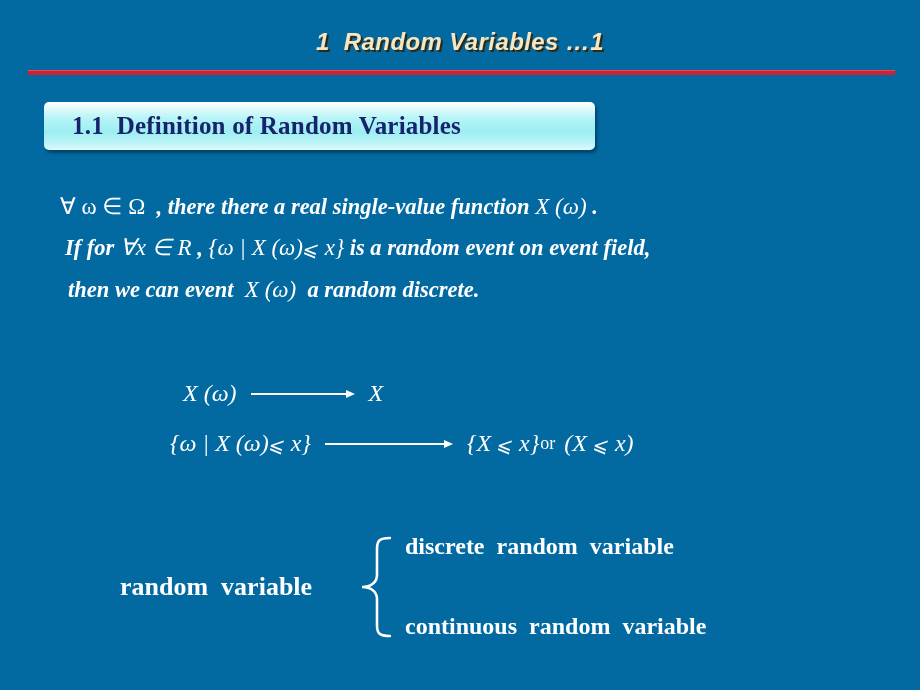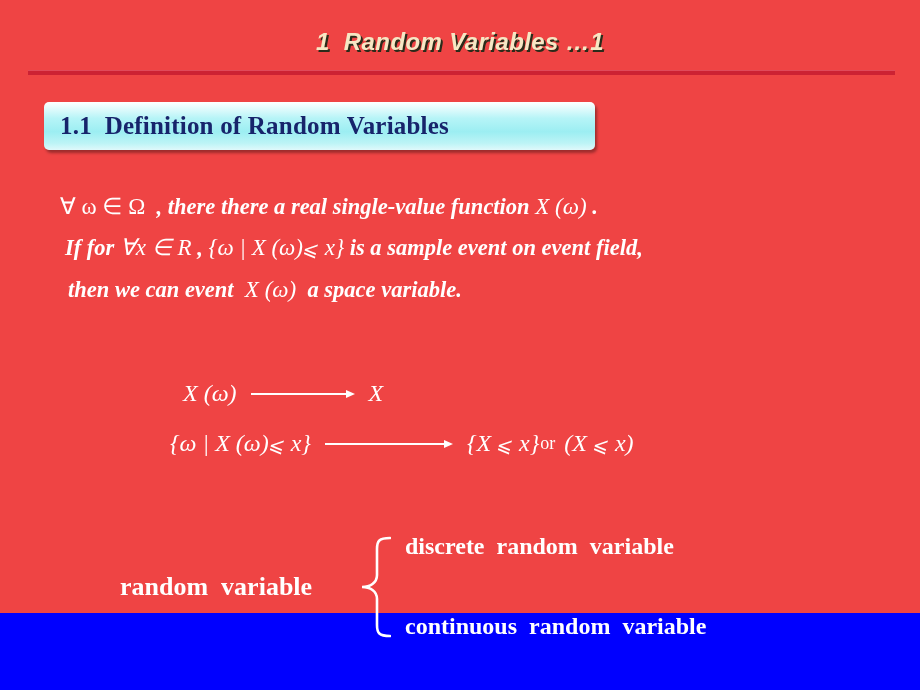--- a/index.html
+++ b/index.html
@@ -12,22 +12,22 @@
     background: #0000ff;
     font-family: "Liberation Serif", serif;
     overflow: hidden;
     position: relative;
   }
 
   .slide {
     position: absolute;
     inset: 0;
     width: 920px;
-    height: 613px;
-    background: #ef4444;
+    height: 690px;
+    background: #0369a1;
   }
 
   
   .slide-title {
     position: absolute;
     top: 28px;
     left: 0;
     width: 920px;
     text-align: center;
     font-family: "Liberation Sans", sans-serif;
@@ -64,21 +64,21 @@
                 #eafcfd 10%,
                 #b6f4f7 34%,
                 #9ceef2 62%,
                 #bdf4f6 86%,
                 #dff9fb 100%);
     box-shadow: 2px 3px 3px rgba(0,0,0,0.35);
     display: flex;
     align-items: center;
   }
   .heading-text {
-    padding-left: 16px;
+    padding-left: 28px;
     font-family: "Liberation Serif", serif;
     font-weight: bold;
     font-size: 25px;
     color: #17246b;
     letter-spacing: 0.2px;
     white-space: pre;
   }
 
   
   .body-block {
@@ -226,23 +226,23 @@
 
   <div class="heading-box">
     <span class="heading-text">1.1  Definition of Random Variables</span>
   </div>
 
   <div class="body-block">
 
 
     <div class="body-line indent2"><span class="mth-up">∀ ω ∈ Ω</span><span>  , there there a real single-value function </span><span class="mth">X (ω)</span><span> .</span></div>
 
-    <div class="body-line indent3"><span>If for </span><span class="mth">∀x ∈ R</span><span> , </span><span class="mth">{ω | X (ω)</span><span class="le">⩽</span><span class="mth"> x}</span><span> is a sample event on event field,</span></div>
-
-    <div class="body-line indent4"><span>then we can event  </span><span class="mth">X (ω)</span><span>  a space variable.</span></div>
+    <div class="body-line indent3"><span>If for </span><span class="mth">∀x ∈ R</span><span> , </span><span class="mth">{ω | X (ω)</span><span class="le">⩽</span><span class="mth"> x}</span><span> is a random event on event field,</span></div>
+
+    <div class="body-line indent4"><span>then we can event  </span><span class="mth">X (ω)</span><span>  a random discrete.</span></div>
   </div>
 
   <div class="map-row" id="map-row-1">
     <span class="map-term">X (ω)</span>
     <span class="arrow w1">
       <span class="arrow-line"></span><span class="arrow-head"></span>
     </span>
     <span class="map-term">X</span>
   </div>
 

